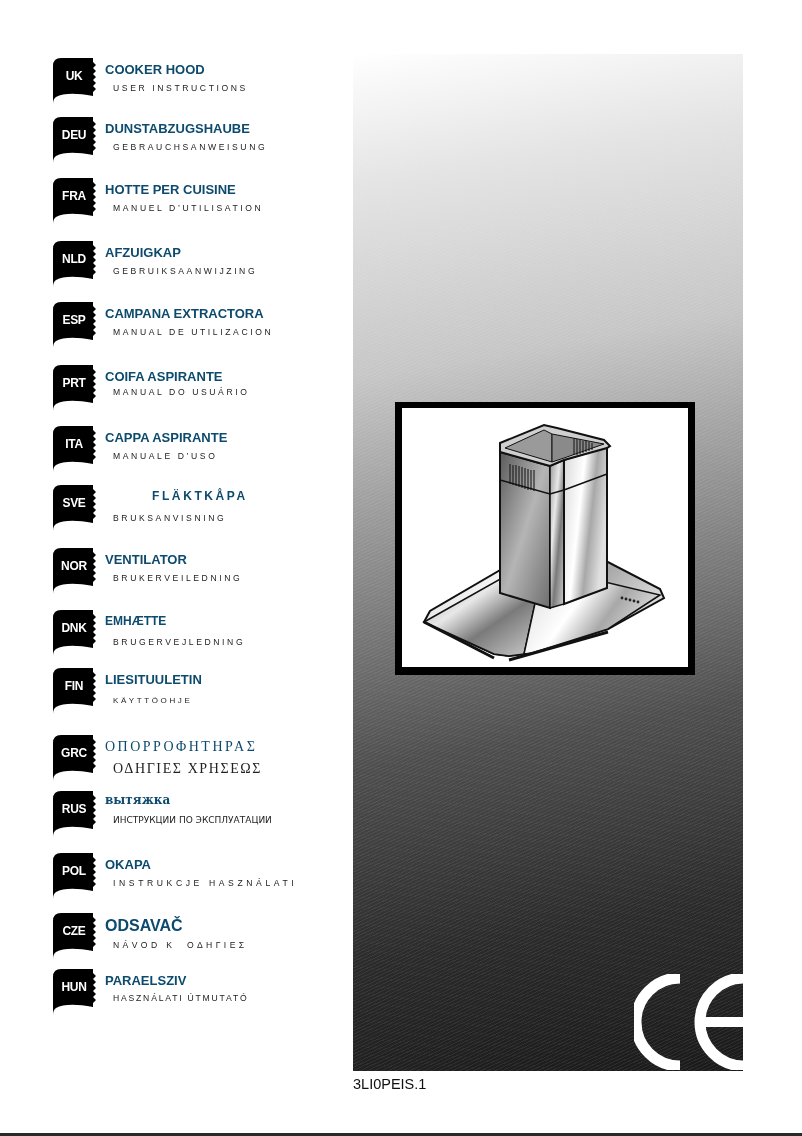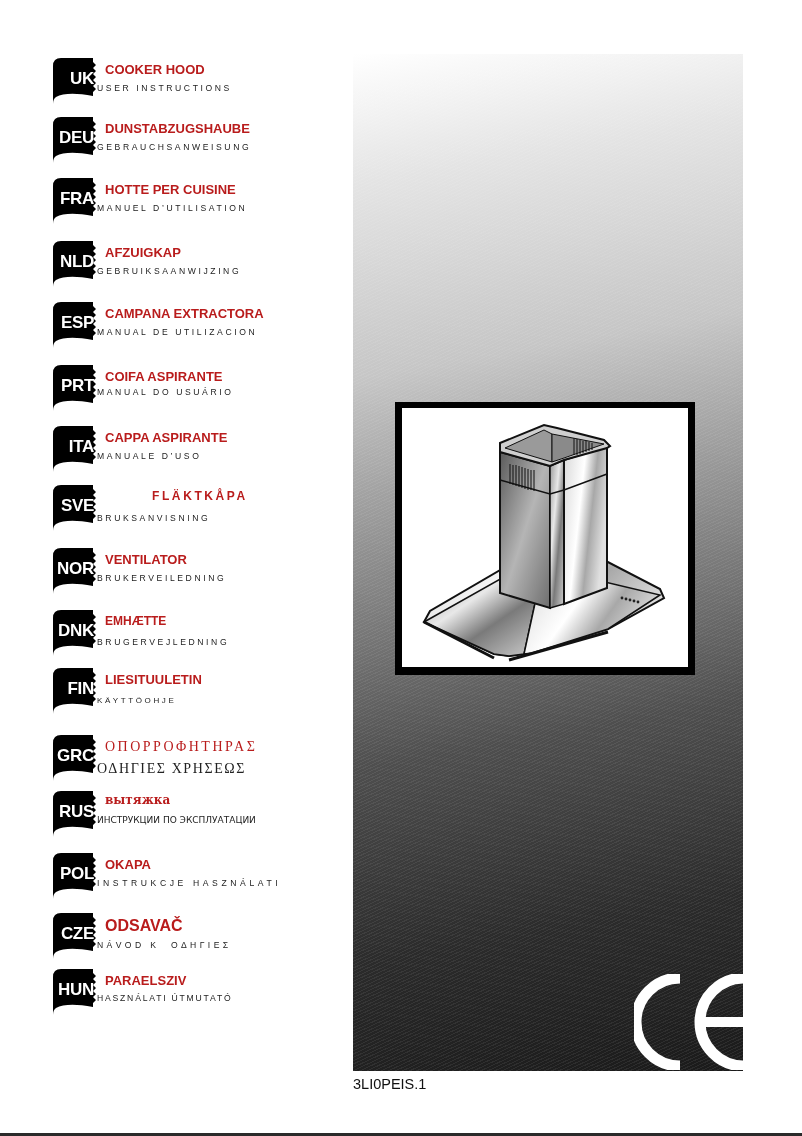--- a/index.html
+++ b/index.html
@@ -6,28 +6,28 @@
   body {
     width: 802px; height: 1136px; position: relative; overflow: hidden;
     background: #ffffff; font-family: "Liberation Sans", sans-serif; color: #111;
   }
   .lang-row { position: absolute; left: 53px; height: 48px; width: 290px; }
   .badge { position: absolute; left: 0; top: 0; width: 44px; height: 46px; }
   .badge svg { position: absolute; left: 0; top: 0; }
   .badge-code {
     position: absolute; left: 1px; top: 11px; width: 40px;
     font-family: "Liberation Sans", sans-serif; font-weight: bold;
-    font-size: 17px; color: #fff; text-align: right; letter-spacing: -0.3px;
+    font-size: 12px; color: #fff; text-align: center; letter-spacing: -0.3px;
   }
   .title {
     position: absolute; left: 52px; top: 4px;
-    font-weight: bold; font-size: 13px; white-space: nowrap; color: #b91c1c;
+    font-weight: bold; font-size: 13px; white-space: nowrap; color: #0c4a6e;
   }
   .subtitle {
-    position: absolute; left: 44px; top: 25px;
+    position: absolute; left: 60px; top: 25px;
     font-size: 8.6px; letter-spacing: 2.6px; white-space: nowrap; color: #222;
   }
   .title.spaced { letter-spacing: 2.6px; font-size: 12px; margin-left: 47px; }
   .title.serif { font-family: "Liberation Serif", serif; font-weight: normal; font-size: 14px; letter-spacing: 2.5px; }
   .subtitle.serif { font-family: "Liberation Serif", serif; letter-spacing: 1.6px; font-size: 14px; }
   .title.serif-bold { font-family: "DejaVu Serif", serif; font-weight: bold; font-size: 12px; letter-spacing: 0; }
   .subtitle.plain { font-family: "DejaVu Sans", sans-serif; letter-spacing: 0; font-size: 9px; }
 
   .panel {
     position: absolute; left: 353px; top: 54px; width: 390px; height: 1017px;

